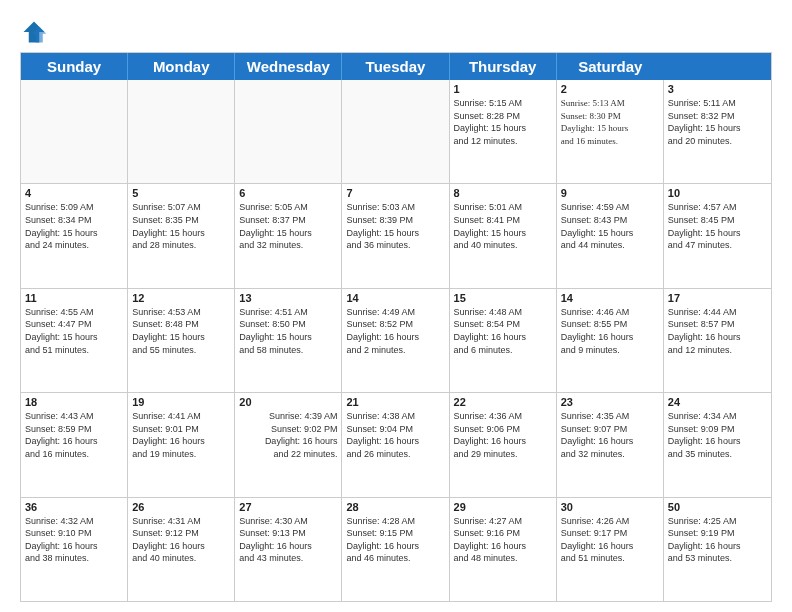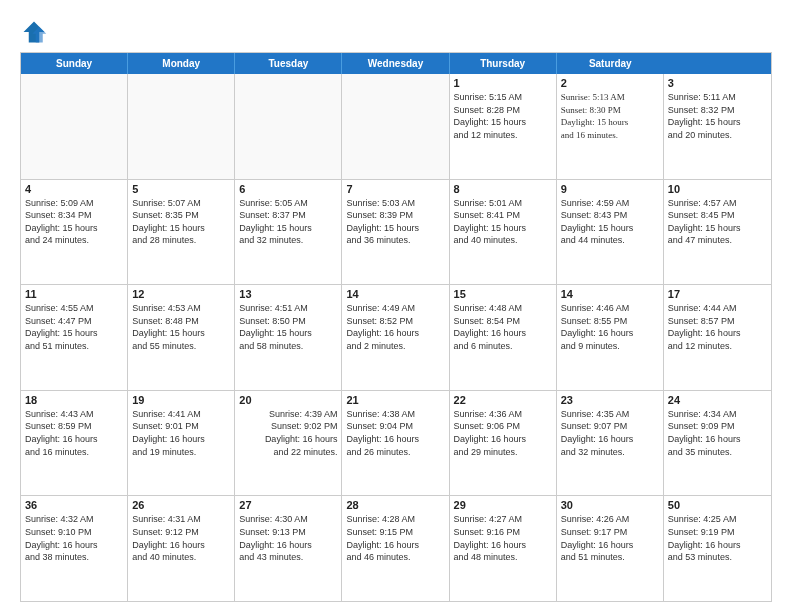--- a/index.html
+++ b/index.html
@@ -67,21 +67,21 @@
       flex-direction: column;
       border: 1px solid #ccc;
     }
     .cal-header {
       display: grid;
       grid-template-columns: repeat(7, 1fr);
       background: #2176c7;
     }
     .cal-header-cell {
       color: #fff;
-      font-size: 10px;
+      font-size: 15px;
       font-weight: bold;
       text-align: center;
       padding: 5px 2px;
       border-right: 1px solid #4a9de0;
     }
     .cal-header-cell:last-child { border-right: none; }
     .cal-body {
       flex: 1;
       display: flex;
       flex-direction: column;
@@ -134,22 +134,22 @@
     <div class="title-block">
       <div class="month-year"></div>
       <div class="location"></div>
     </div>
   </div>
 
   <div class="calendar">
     <div class="cal-header" id="cal-header">
         <div class="cal-header-cell">Sunday</div>
         <div class="cal-header-cell">Monday</div>
+        <div class="cal-header-cell">Wednesday</div>
         <div class="cal-header-cell">Tuesday</div>
-        <div class="cal-header-cell">Wednesday</div>
         <div class="cal-header-cell">Thursday</div>
         <div class="cal-header-cell">Saturday</div>
       </div>
     <div class="cal-body" id="cal-body">
         <div class="cal-row">
           <div class="cal-cell empty"></div>
           <div class="cal-cell empty"></div>
           <div class="cal-cell empty"></div>
           <div class="cal-cell empty"></div>
           <div class="cal-cell">

